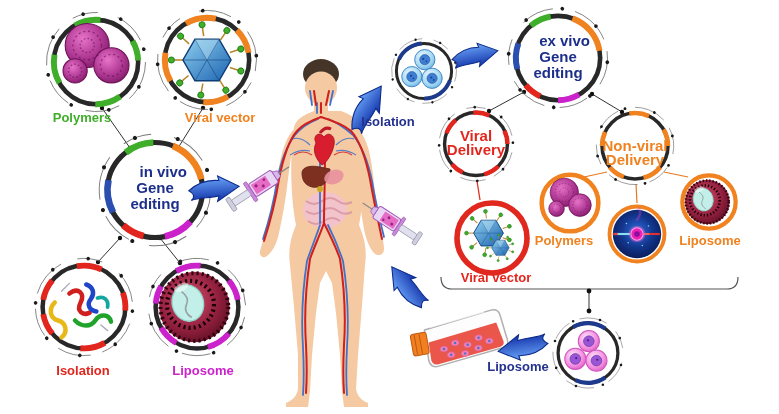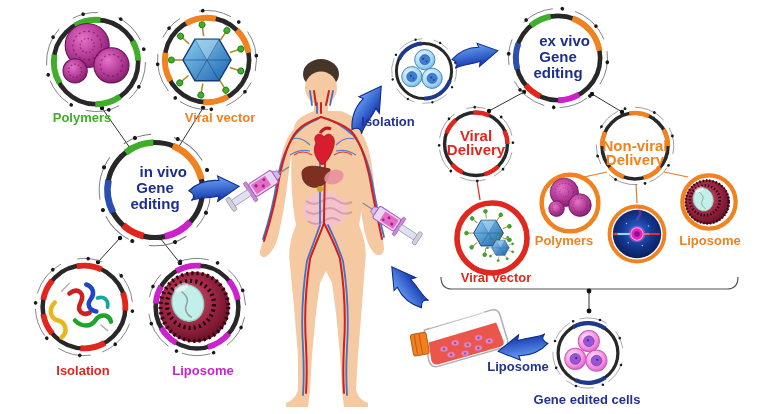--- a/index.html
+++ b/index.html
@@ -507,15 +507,14 @@
   <span>Gene editing</span>
 </div>
 
 <div class="ringlbl red" style="left:444px;top:129px;width:64px">Viral Delivery</div>
 <div class="ringlbl orange" style="left:600px;top:139px;width:70px">Non-viral Delivery</div>
 
 <div class="lbl red" style="left:446px;top:270px;width:100px">Viral vector</div>
 <div class="lbl orange" style="left:514px;top:233px;width:100px">Polymers</div>
 <div class="lbl orange" style="left:660px;top:233px;width:100px">Liposome</div>
 <div class="lbl navy" style="left:468px;top:359px;width:100px">Liposome</div>
-<div class="lbl navy" style="left:512px;top:392px;width:150px">Gene edited cells</div>
 
 </div>
 
 </body></html>

